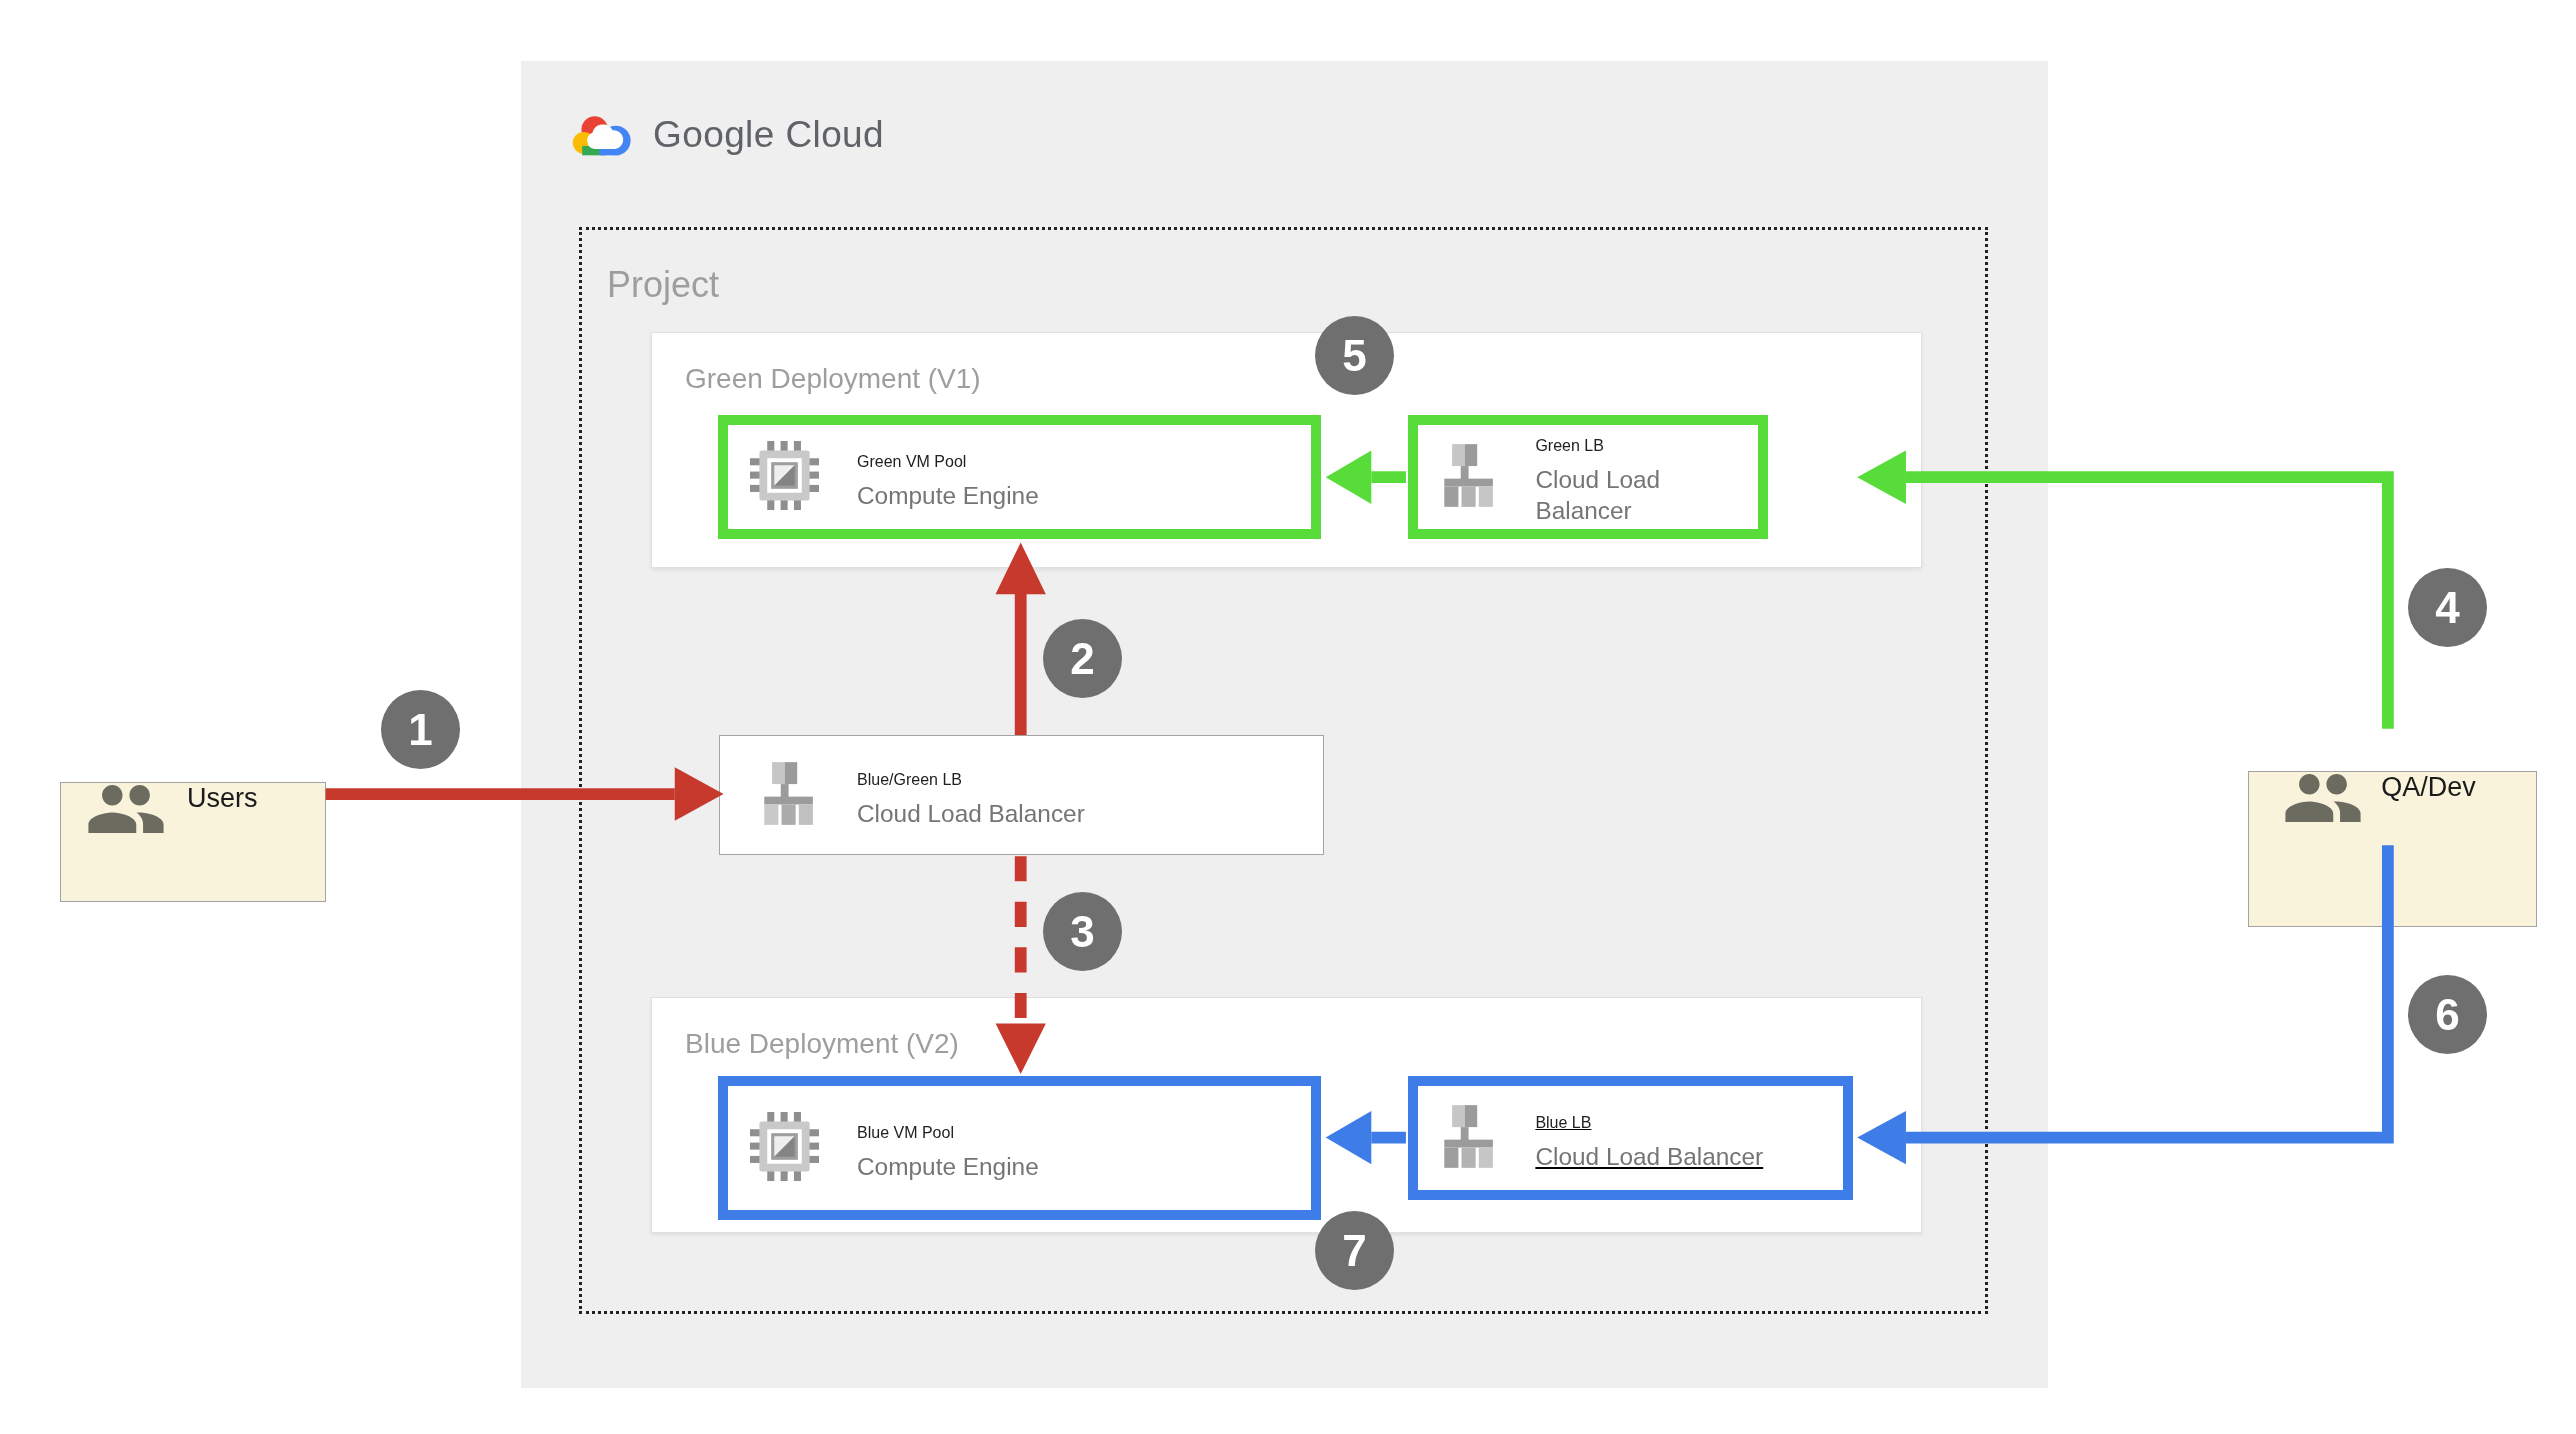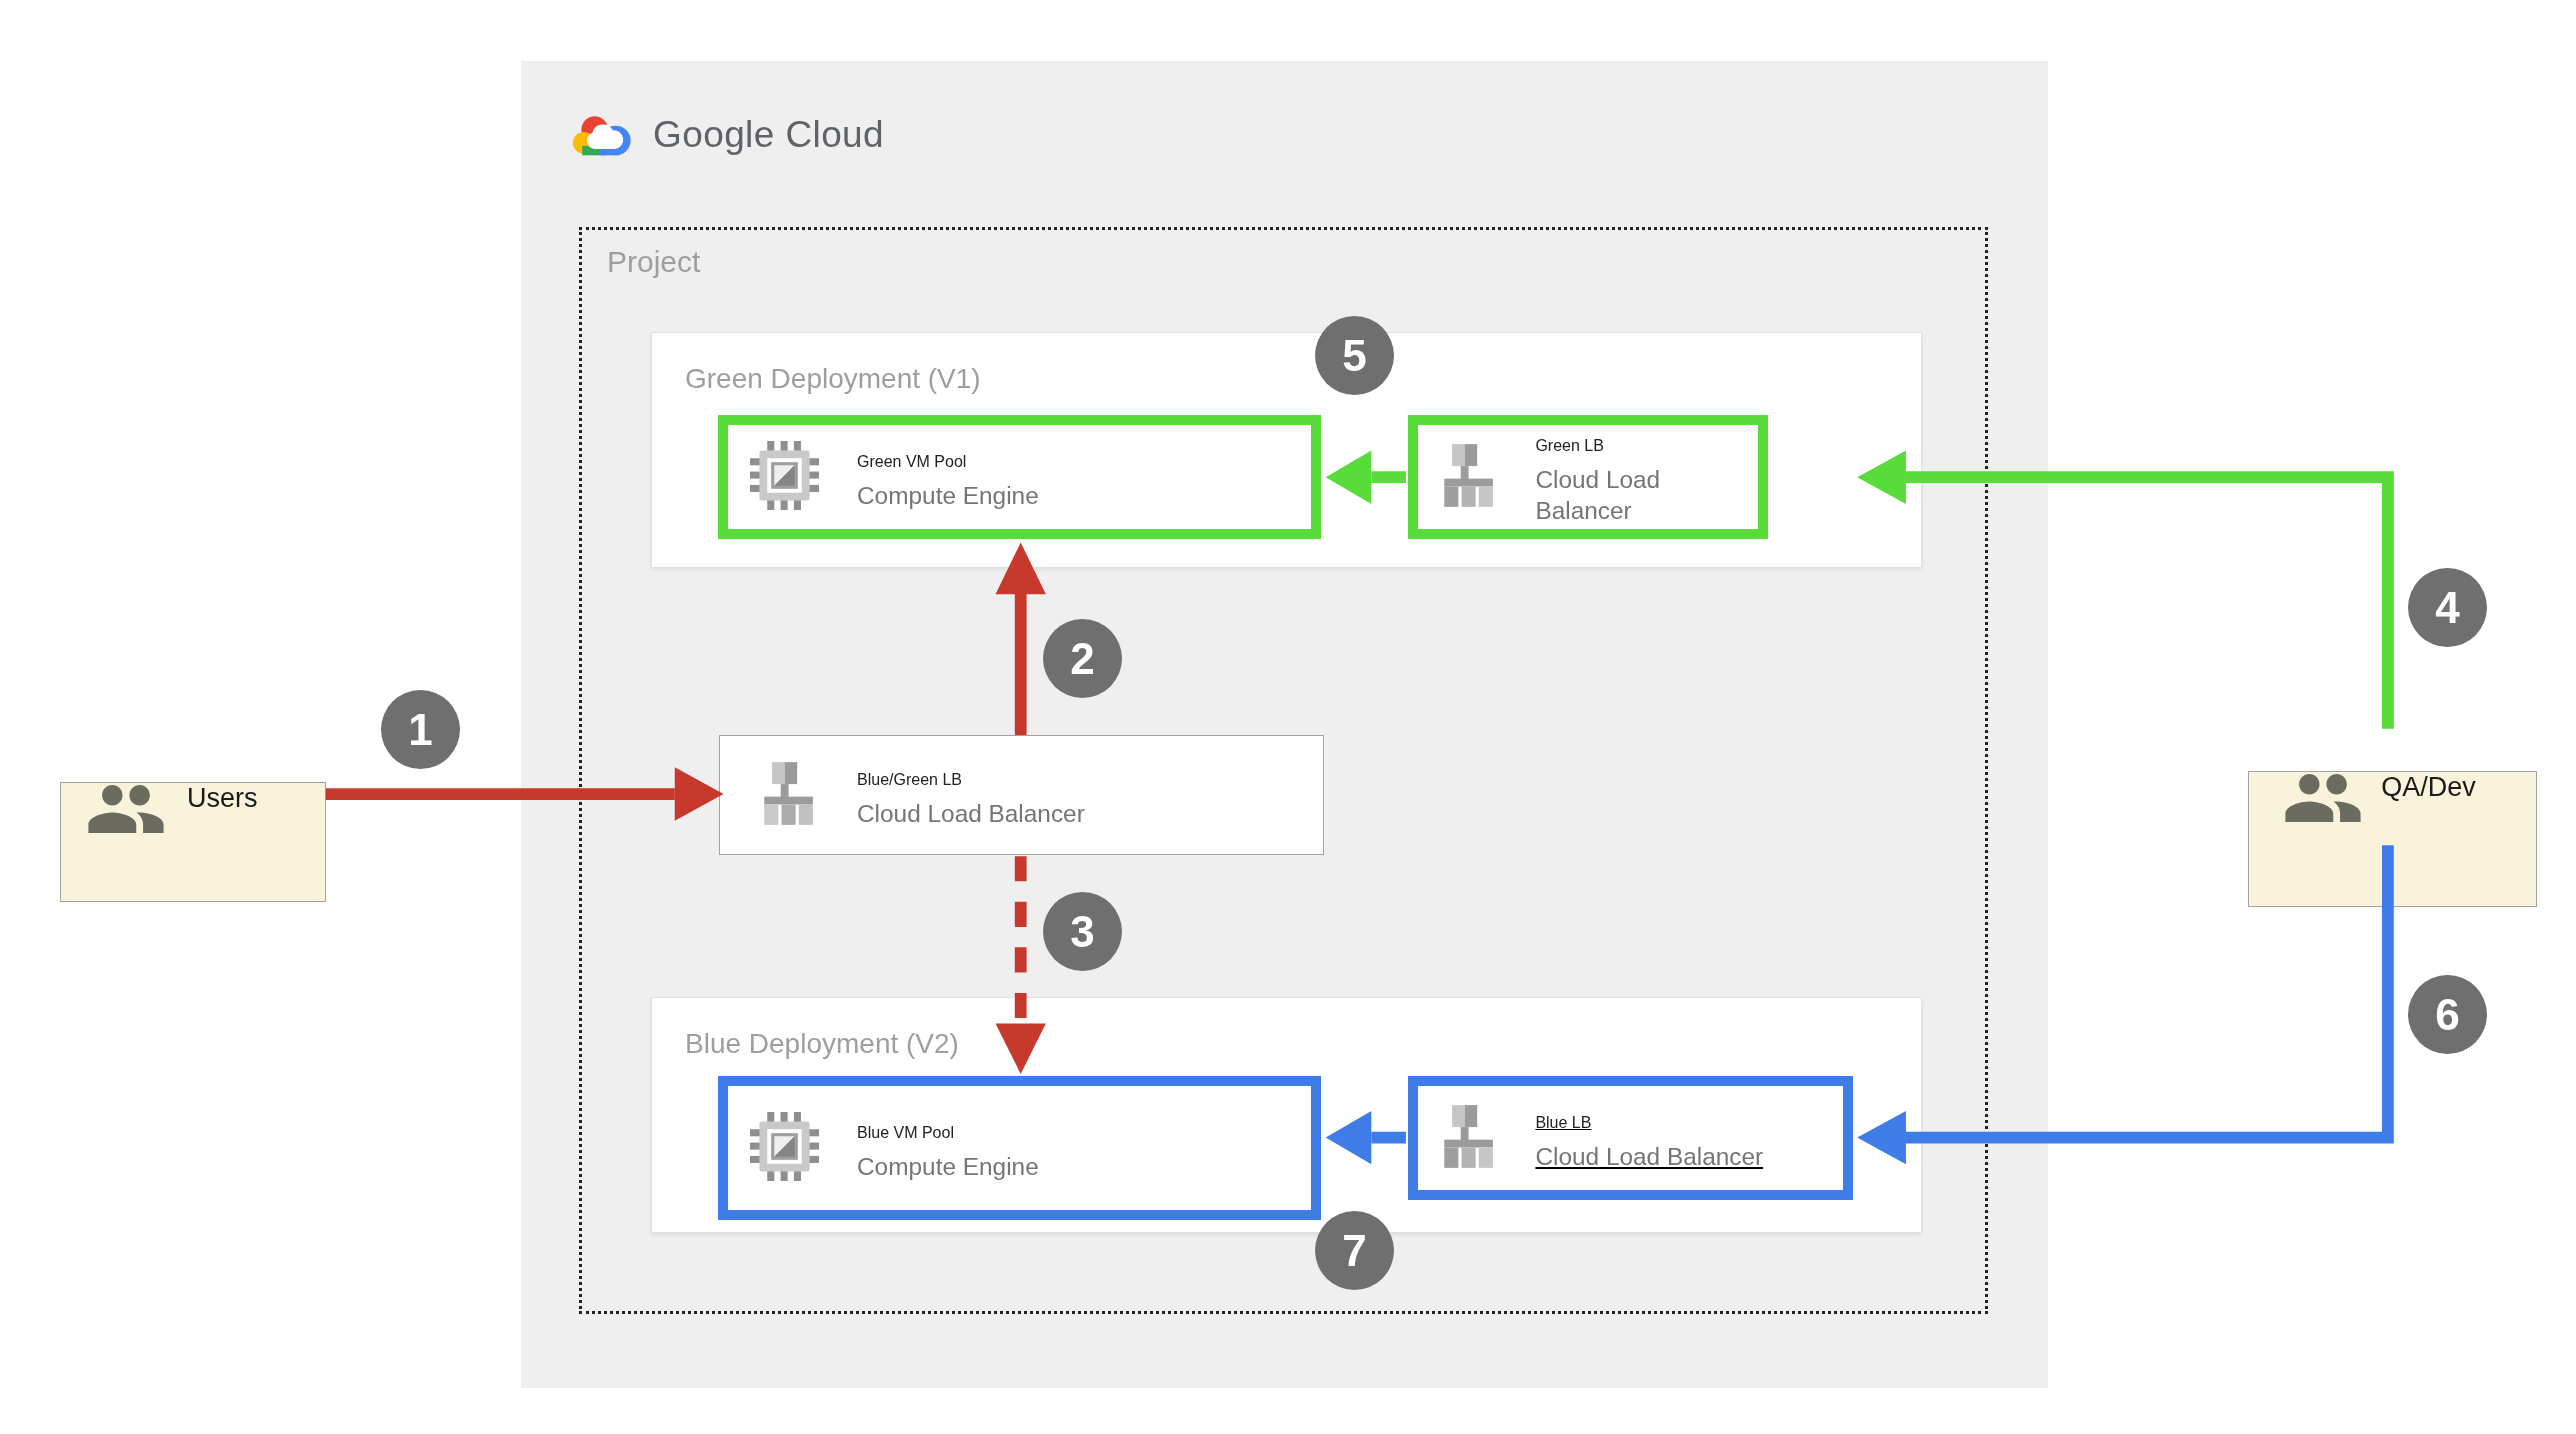--- a/index.html
+++ b/index.html
@@ -9,21 +9,21 @@
     -webkit-font-smoothing:antialiased;
   }
   .abs{position:absolute;}
   
   .panel{left:521px;top:61px;width:1527px;height:1327px;background:var(--panel-bg);}
   
   .logo-row{left:571px;top:110px;height:50px;display:flex;align-items:center;gap:19px;}
   .wordmark{font-size:37px;font-weight:500;color:var(--wordmark-gray);letter-spacing:0.4px;line-height:50px;}
   
   .project{left:579px;top:227px;width:1409px;height:1087px;border:3.1px dotted var(--dotted-border);box-sizing:border-box;}
-  .project-label{left:607px;top:245px;font-size:30px;color:var(--label-gray);}
+  .project-label{left:607px;top:264px;font-size:36px;color:var(--label-gray);}
   
   .deploy{background:#ffffff;border:1.6px solid var(--box-border-light);box-sizing:border-box;box-shadow:0 1.6px 3.9px rgba(0,0,0,0.07);}
   .deploy-green{left:651px;top:332px;width:1271px;height:236px;}
   .deploy-blue{left:651px;top:997px;width:1271px;height:236px;}
   .deploy-label{position:absolute;left:33px;top:30px;font-size:28px;color:var(--label-gray);}
   
   .node{background:#ffffff;box-sizing:border-box;display:flex;align-items:center;}
   .node .icon-wrap{flex:0 0 auto;}
   .node .texts{display:flex;flex-direction:column;justify-content:center;}
   .node .title{font-size:16px;font-weight:500;color:var(--title-dark);line-height:36px;}
@@ -33,21 +33,21 @@
   .border-thin{border:1.6px solid var(--thin-border-gray);}
   .green-vm{left:718px;top:415px;width:603px;height:124px;padding-left:22px;gap:38px;}
   .green-lb{left:1408px;top:415px;width:360px;height:124px;padding-left:20.4px;gap:28px;}
   .blue-vm{left:718px;top:1076px;width:603px;height:144px;padding-left:22px;gap:38px;}
   .blue-lb{left:1408px;top:1076px;width:445px;height:124px;padding-left:20.4px;gap:28px;text-decoration:underline;}
   .router{left:719px;top:735px;width:605px;height:120px;padding-left:38px;gap:30px;}
   
   .actor{background:var(--cream);border:1.6px solid var(--thin-border-gray);box-sizing:border-box;display:flex;align-items:flex-start;margin-top:44px;}
   .actor .label{font-size:27px;color:#1a1a1a;}
   .actor-users{left:60px;top:738px;width:266px;height:120px;padding-left:23.6px;gap:20.4px;}
-  .actor-qa{left:2248px;top:727px;width:289px;height:136px;padding-left:33px;gap:17.3px;}
+  .actor-qa{left:2248px;top:727px;width:289px;height:156px;padding-left:33px;gap:17.3px;}
   
   .badge{width:79px;height:79px;border-radius:50%;background:var(--badge-gray);
     color:#ffffff;font-size:44px;font-weight:700;display:flex;align-items:center;justify-content:center;z-index:6;}
   
   .overlay{left:0;top:0;z-index:5;pointer-events:none;}
   .zn{z-index:3;}
 </style>
 </head>
 <body>
 

